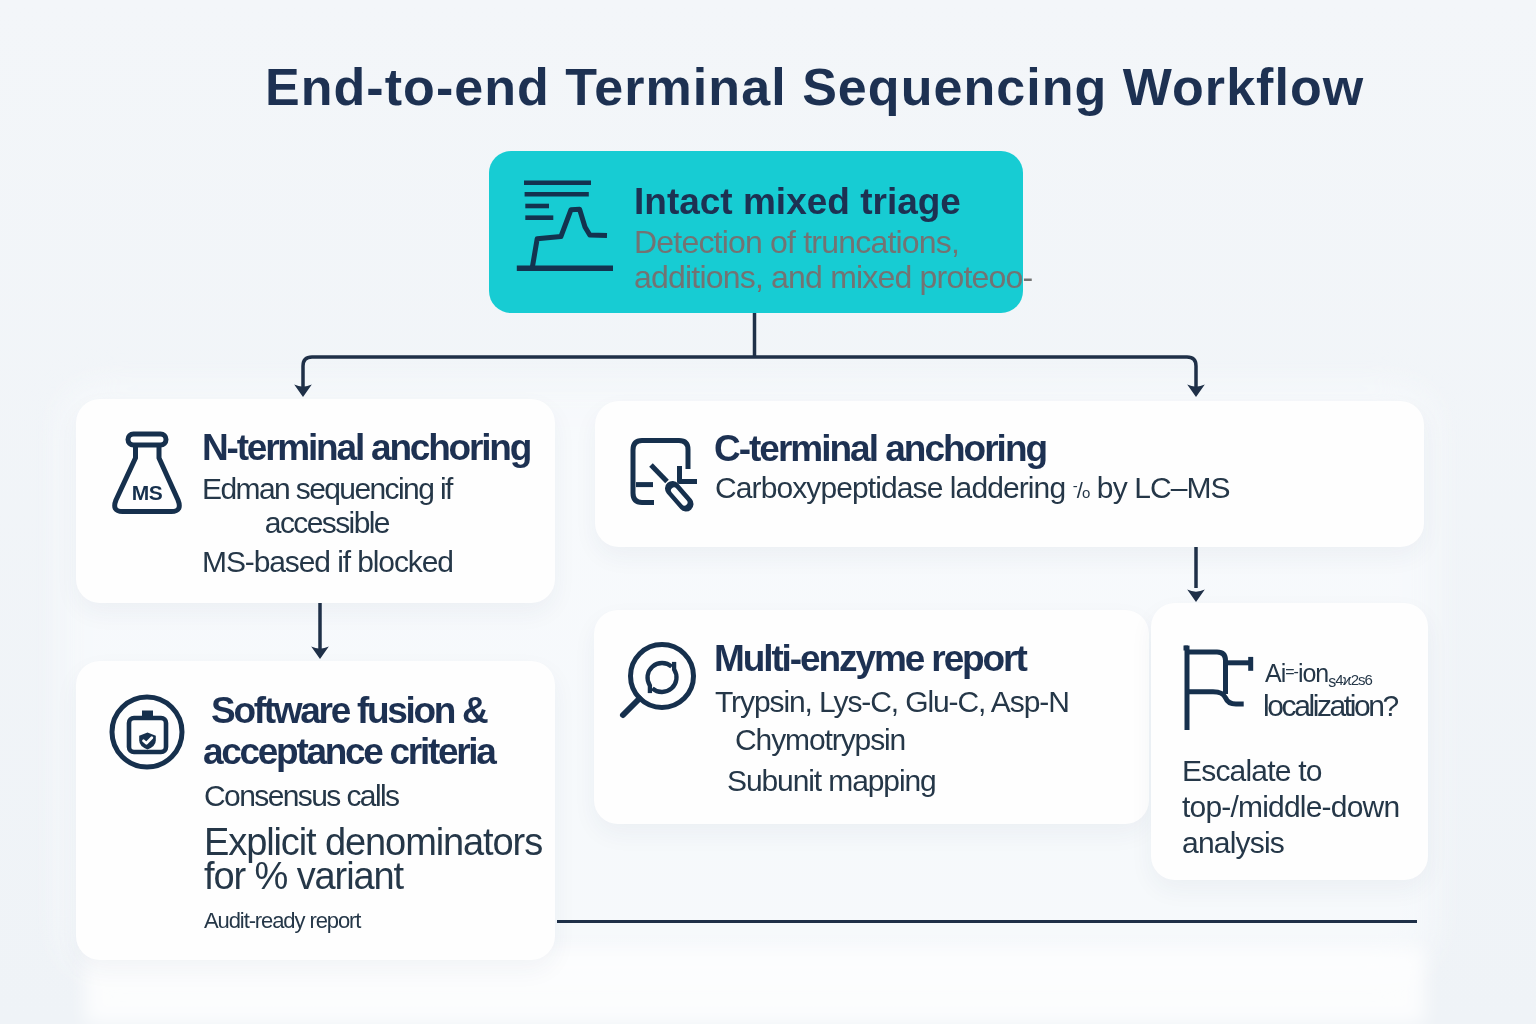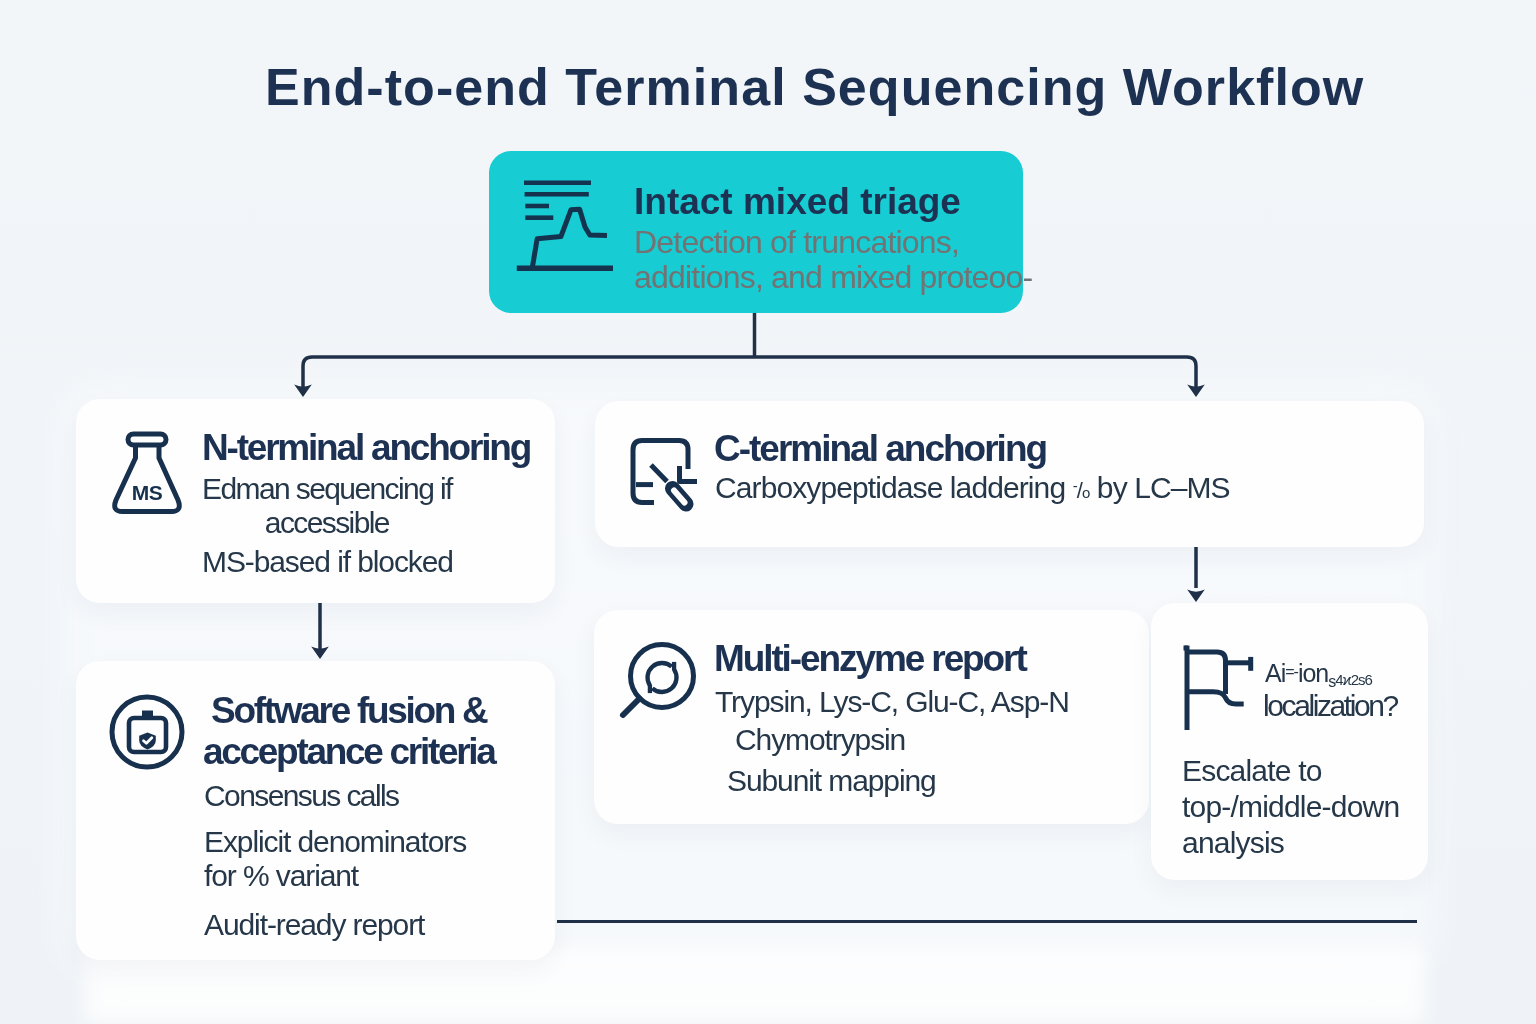--- a/index.html
+++ b/index.html
@@ -78,22 +78,22 @@
     <path d="M8 48.6 H25"></path>
     <path d="M23 29 L39 45.5"></path>
   </g>
   <path d="M44.5 52.5 L58 68" stroke="#16304d" stroke-width="15" stroke-linecap="round" fill="none"></path>
   <path d="M46 54.5 L56.5 66.5" stroke="#fefefe" stroke-width="6" stroke-linecap="round" fill="none"></path>
 </svg>
 
 <div class="card" style="left:76px;top:661px;width:479px;height:299px;"></div>
 <div class="abs title" style="left:203px;top:690px;font-size:37px;line-height:41px;letter-spacing:-2.3px;text-align:center;">Software fusion &amp;<br>acceptance criteria</div>
 <div class="abs body" style="left:204px;top:779px;font-size:30px;letter-spacing:-1.6px;">Consensus calls</div>
-<div class="abs body" style="left:204px;top:825px;font-size:30px;line-height:34px;">Explicit denominators<br>for % variant</div>
-<div class="abs body" style="left:204px;top:908px;font-size:30px;">Audit-ready report</div>
+<div class="abs body" style="left:204px;top:825px;font-size:38px;line-height:34px;">Explicit denominators<br>for % variant</div>
+<div class="abs body" style="left:204px;top:908px;font-size:22px;">Audit-ready report</div>
 
 <svg style="left:108px;top:693px;" width="78" height="78" viewBox="0 0 78 78">
   <circle cx="39" cy="39" r="35" stroke="#16304d" stroke-width="5" fill="none"></circle>
   <rect x="34" y="17.5" width="11" height="8" fill="#16304d"></rect>
   <rect x="21" y="25" width="37" height="34" rx="5" stroke="#16304d" stroke-width="4.6" fill="none"></rect>
   <path d="M39.5 39.5 L47.8 42.8 V47.5 Q47.8 53.2 39.5 56.5 Q31.2 53.2 31.2 47.5 V42.8 Z" fill="#16304d"></path>
   <path d="M35.5 47.8 L38.4 50.3 L43.8 44.8" stroke="#fefefe" stroke-width="2.8" fill="none" stroke-linecap="round" stroke-linejoin="round"></path>
 </svg>
 
 <div class="card" style="left:594px;top:610px;width:555px;height:214px;"></div>

